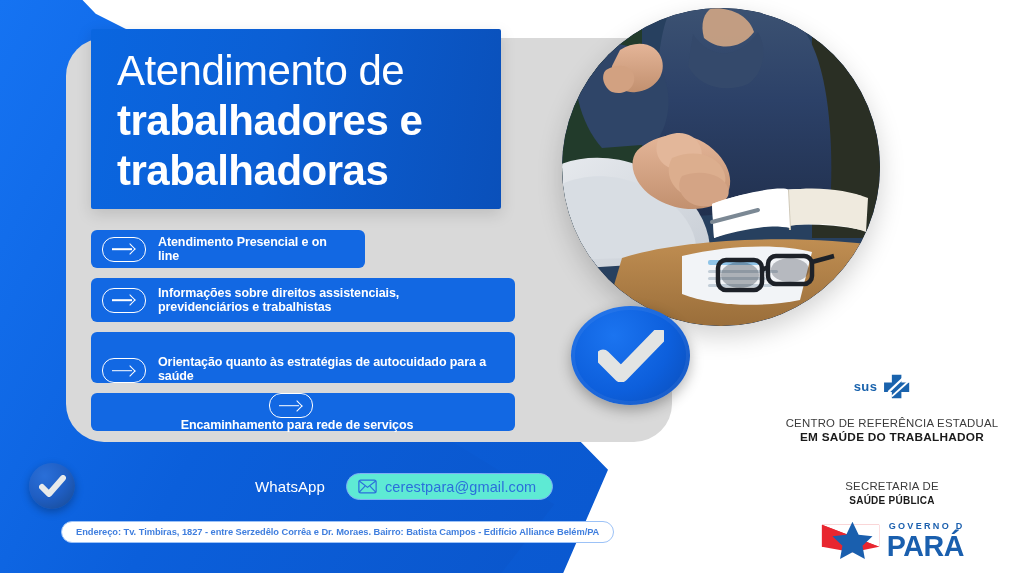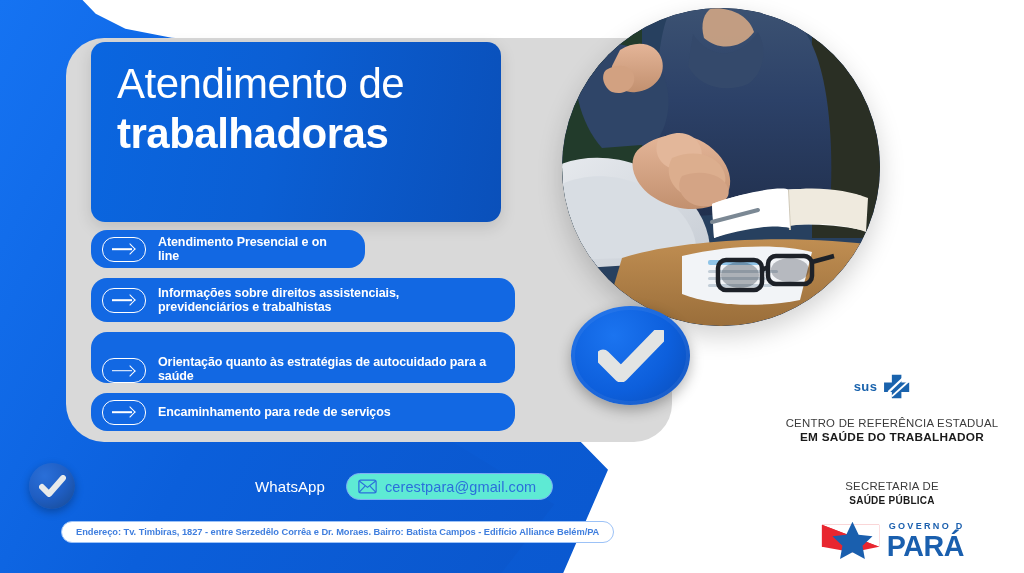--- a/index.html
+++ b/index.html
@@ -47,25 +47,25 @@
     width: 606px;
     height: 404px;
     background: #d9d9d9;
     border-radius: 38px;
   }
 
   
   .title-card {
     position: absolute;
     left: 91px;
-    top: 42px;
+    top: 29px;
     width: 410px;
     height: 180px;
     background: linear-gradient(100deg, #0a66e0 0%, #0b5fd4 45%, #0a50ba 100%);
-    border-radius: 14px;
+    border-radius: 2px;
     box-shadow: 0 5px 16px rgba(0,0,0,0.13);
     padding: 17px 0 0 26px;
     box-sizing: border-box;
   }
   .title-line {
     color: #ffffff;
     font-size: 42px;
     line-height: 50px;
     letter-spacing: -0.5px;
     white-space: nowrap;
@@ -75,32 +75,32 @@
 
   
   .features {
     position: absolute;
     left: 91px;
     top: 230px;
     width: 424px;
   }
   .feature {
     background: #1268e3;
-    border-radius: 16px;
+    border-radius: 6px;
     display: flex;
     align-items: center;
     padding: 0 23px 0 11px;
     box-sizing: border-box;
     margin-bottom: 10px;
     min-height: 38px;
   }
   .feature.w1 { width: 274px; height: 38px; }
   .feature.w2 { width: 424px; height: 44px; }
   .feature.w3 { width: 424px; height: 51px; align-items: flex-end; }
-  .feature.w4 { width: 424px; height: 38px; }
+  .feature.w4 { width: 424px; height: 38px; flex-direction: column; }
 
   .arrow-icon {
     flex: 0 0 auto;
     width: 42px;
     height: 23px;
     border: 1.6px solid #ffffff;
     border-radius: 12px;
     margin-right: 12px;
     position: relative;
   }
@@ -382,20 +382,21 @@
           <path d="M250 254 L272 248"></path>
         </g>
         <ellipse cx="178" cy="267" rx="19" ry="13" fill="#2b3340" opacity="0.35"></ellipse>
         <ellipse cx="228" cy="262" rx="19" ry="12" fill="#2b3340" opacity="0.3"></ellipse>
       </g>
     </svg>
   </div>
 
   <div class="title-card">
     <div class="title-line light">Atendimento de</div>
+    <div class="title-line bold">trabalhadores e</div>
     <div class="title-line bold">trabalhadoras</div>
   </div>
 
   <div class="features">
     <div class="feature w1">
       <span class="arrow-icon"></span>
       <span class="feature-label">Atendimento Presencial  e on line</span>
     </div>
     <div class="feature w2">
       <span class="arrow-icon"></span>

